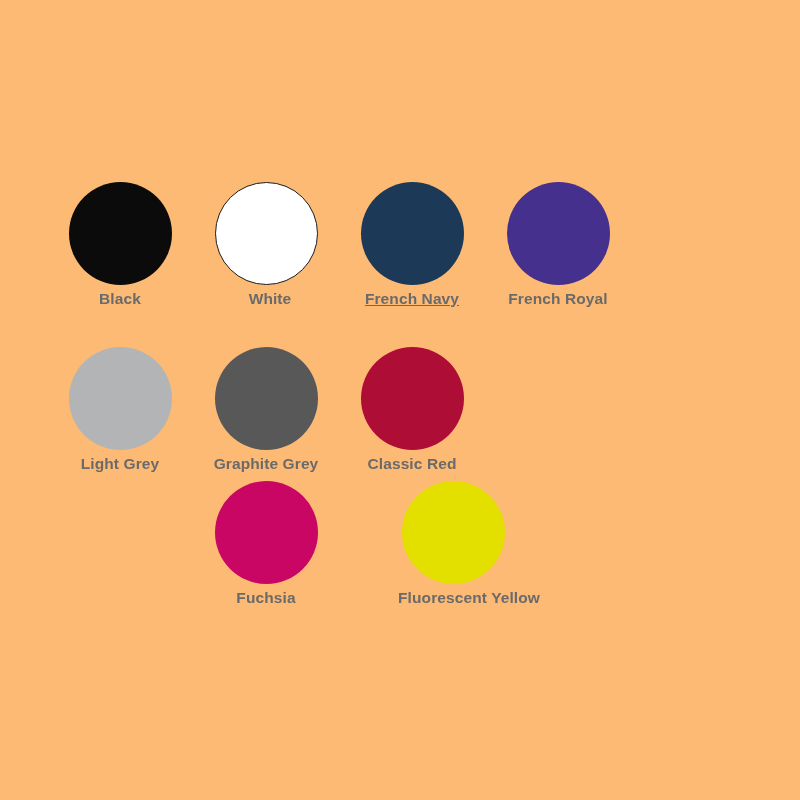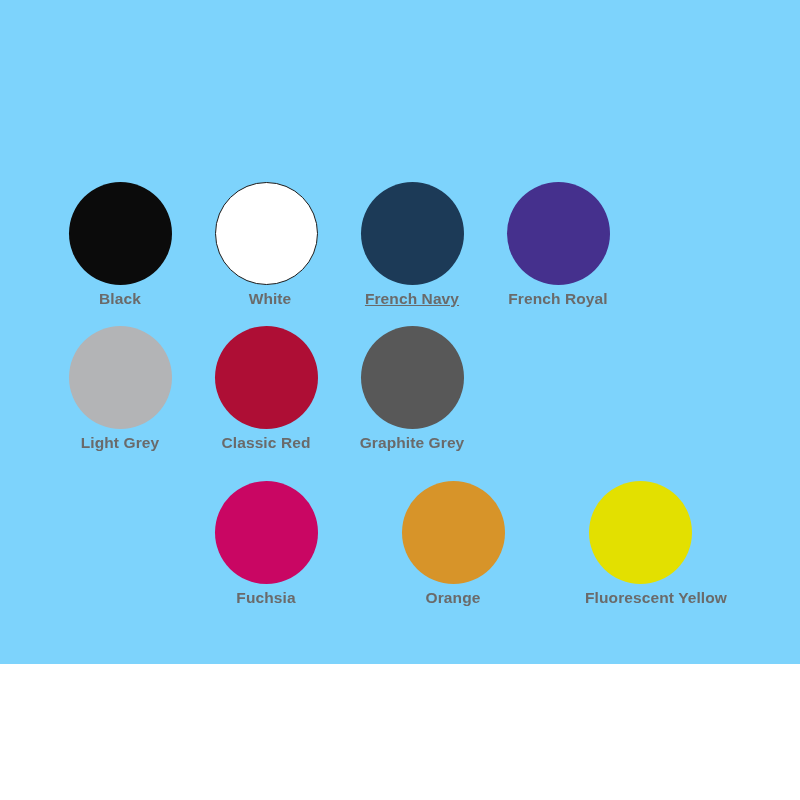--- a/index.html
+++ b/index.html
@@ -10,30 +10,30 @@
   }
   body {
     width: 800px;
     height: 800px;
     font-family: "Liberation Sans", sans-serif;
     overflow: hidden;
   }
   #swatch-board {
     position: relative;
     width: 800px;
-    height: 664px;
-    background: #7dd3fc;
+    height: 800px;
+    background: #fdba74;
   }
   .swatch-row {
     position: absolute;
     display: flex;
     align-items: flex-start;
   }
   #swatch-row-1 { top: 178px; left: 47px; }
-  #swatch-row-2 { top: 322px; left: 47px; }
+  #swatch-row-2 { top: 343px; left: 47px; }
   #swatch-row-3 { top: 477px; left: 193px; gap: 41px; }
 
   .swatch {
     display: flex;
     flex-direction: column;
     align-items: center;
     width: 146px;
     box-sizing: border-box;
   }
   .swatch-dot-wrap {
@@ -95,44 +95,38 @@
     </div>
   <div class="swatch-row" id="swatch-row-2">
       <div class="swatch">
         <div class="swatch-dot-wrap">
           <div class="swatch-dot" title="#b3b4b6" style="background: rgb(179, 180, 182);"></div>
         </div>
         <div class="swatch-label" style="color: rgb(106, 106, 106);">Light Grey</div>
       </div>
       <div class="swatch">
         <div class="swatch-dot-wrap">
+          <div class="swatch-dot" title="#585858" style="background: rgb(88, 88, 88);"></div>
+        </div>
+        <div class="swatch-label" style="color: rgb(106, 106, 106);">Graphite Grey</div>
+      </div>
+      <div class="swatch">
+        <div class="swatch-dot-wrap">
           <div class="swatch-dot" title="#ae0e35" style="background: rgb(174, 14, 53);"></div>
         </div>
         <div class="swatch-label" style="color: rgb(106, 106, 106);">Classic Red</div>
-      </div>
-      <div class="swatch">
-        <div class="swatch-dot-wrap">
-          <div class="swatch-dot" title="#585858" style="background: rgb(88, 88, 88);"></div>
-        </div>
-        <div class="swatch-label" style="color: rgb(106, 106, 106);">Graphite Grey</div>
       </div>
     </div>
   <div class="swatch-row" id="swatch-row-3">
       <div class="swatch">
         <div class="swatch-dot-wrap">
           <div class="swatch-dot" title="#c90663" style="background: rgb(201, 6, 99);"></div>
         </div>
         <div class="swatch-label" style="color: rgb(106, 106, 106);">Fuchsia</div>
       </div>
       <div class="swatch">
         <div class="swatch-dot-wrap">
-          <div class="swatch-dot" title="#d79429" style="background: rgb(215, 148, 41);"></div>
-        </div>
-        <div class="swatch-label" style="color: rgb(106, 106, 106);">Orange</div>
-      </div>
-      <div class="swatch">
-        <div class="swatch-dot-wrap">
           <div class="swatch-dot" title="#e3e000" style="background: rgb(227, 224, 0);"></div>
         </div>
         <div class="swatch-label" style="color: rgb(106, 106, 106); margin-left: 32px;">Fluorescent Yellow</div>
       </div>
     </div>
 </div>
 
 </body></html>

